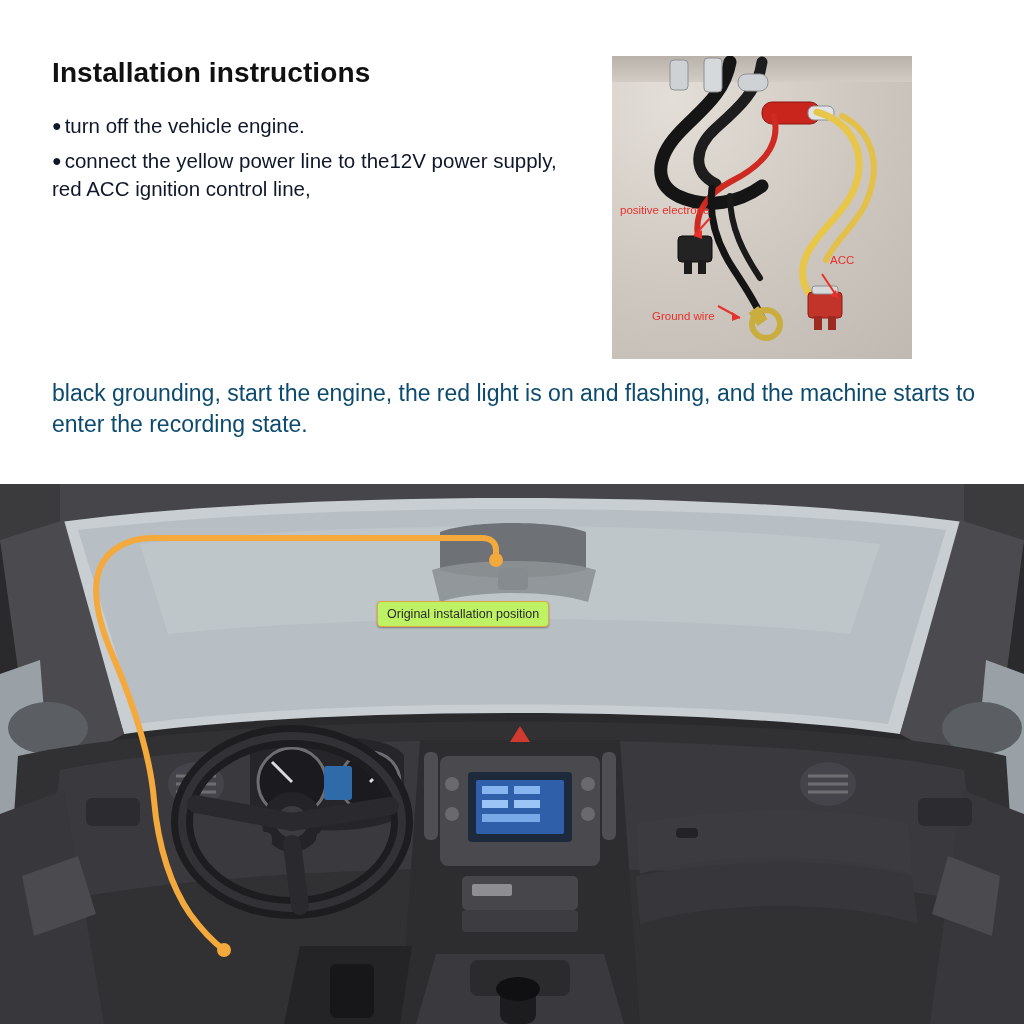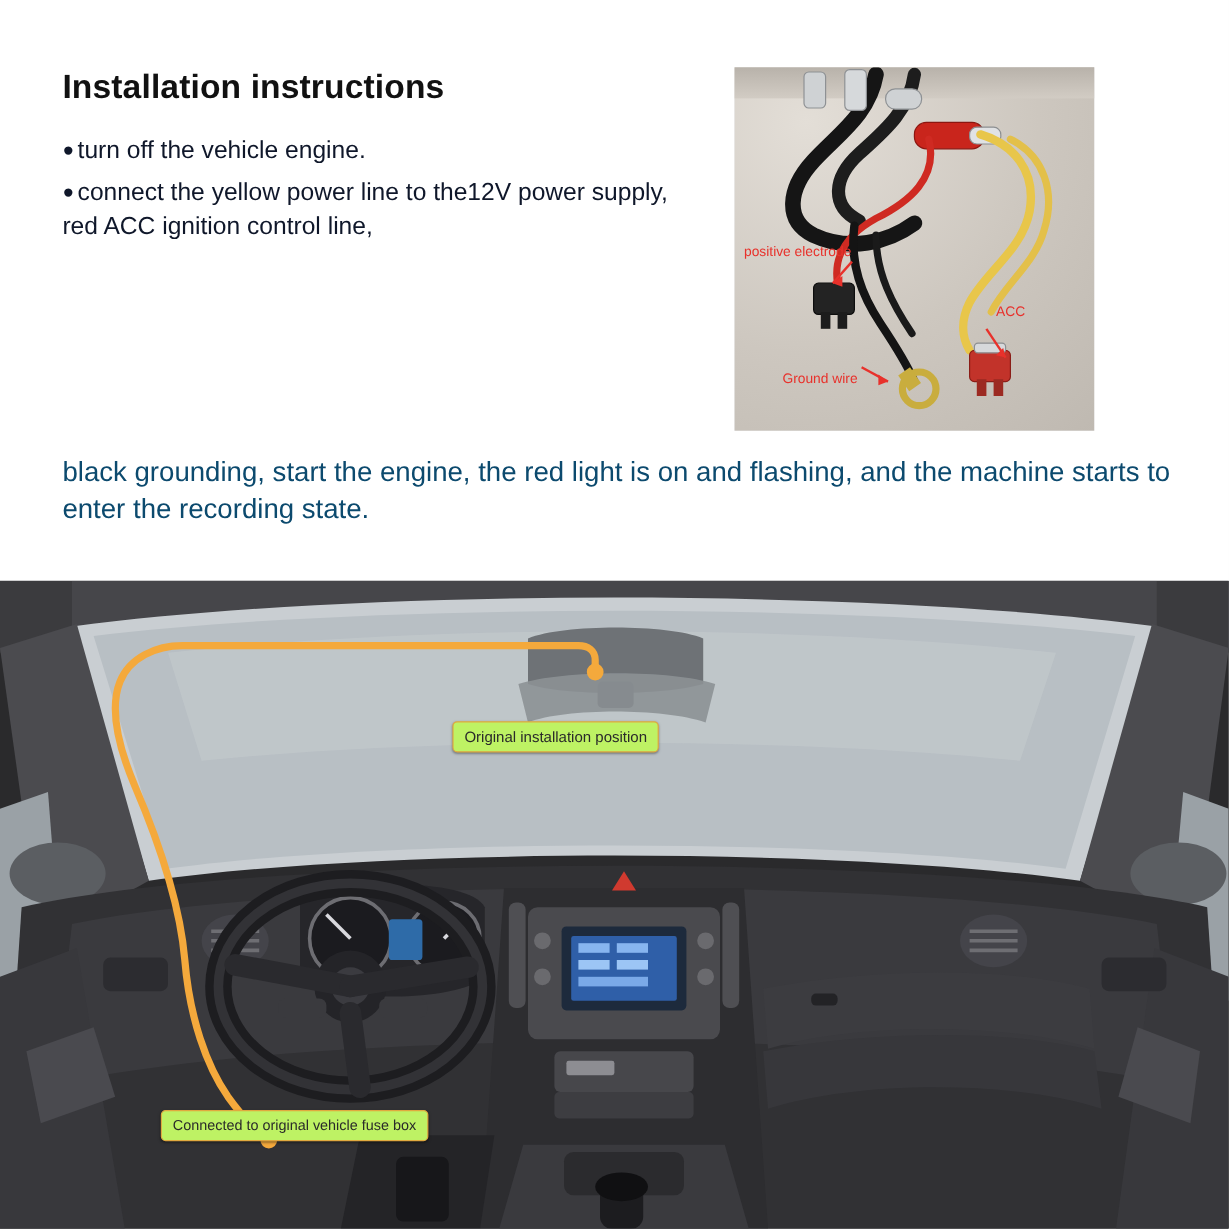--- a/index.html
+++ b/index.html
@@ -54,21 +54,21 @@
     font-size: 23px;
     line-height: 1.36;
     color: #0c4a6e;
   }
 
   
   .harness-photo {
     position: absolute;
     left: 612px; top: 56px;
     width: 300px; height: 303px;
-    background: #e5e5e5;
+    background: #0f172a;
     overflow: hidden;
   }
   .harness-photo .bgtex {
     position: absolute; inset: 0;
     background:
       radial-gradient(circle at 20% 15%, #e3ded7 0%, #cdc7bf 55%, #bfb9b1 100%);
   }
   .harness-photo .floorline {
     position: absolute;
     left: 0; right: 0; top: 0; height: 26px;
@@ -298,16 +298,15 @@
       <rect x="330" y="480" width="44" height="54" rx="6" fill="#17171a"></rect>
 
       <path d="M496,76 L496,66 C496,58 490,54 482,54 L152,54 C130,54 108,64 100,84
                C92,104 96,132 112,170 C130,212 150,268 154,316
                C158,364 172,404 190,430 C206,452 216,460 224,466" stroke="#f4a93c" stroke-width="6" fill="none" stroke-linecap="round" stroke-linejoin="round"></path>
       <circle cx="496" cy="76" r="7" fill="#f4a93c"></circle>
       <circle cx="224" cy="466" r="7" fill="#f4a93c"></circle>
     </svg>
 
     <div class="callout callout-top">Original installation position</div>
-    <div class="callout callout-bottom">Connected to original vehicle fuse box</div>
   </div>
 
 </div>
 
 </body></html>

